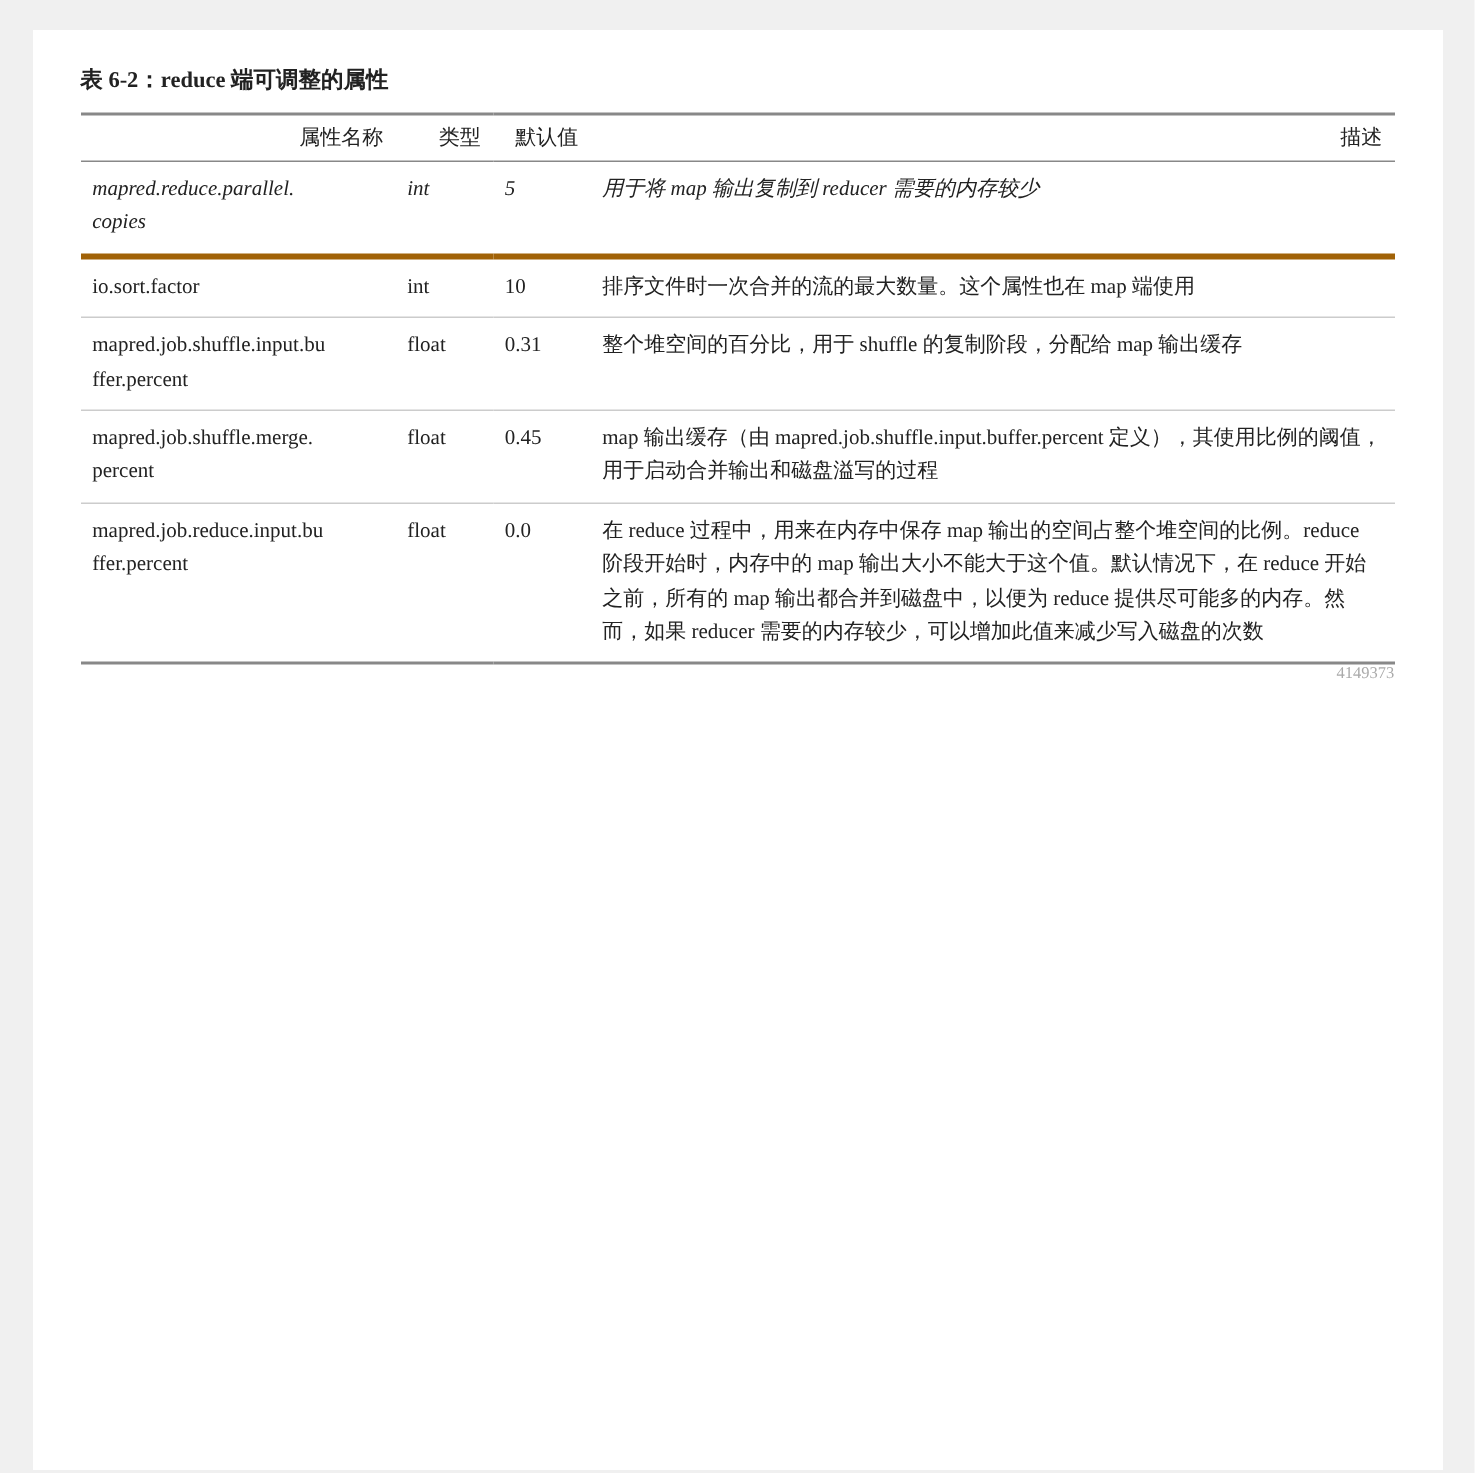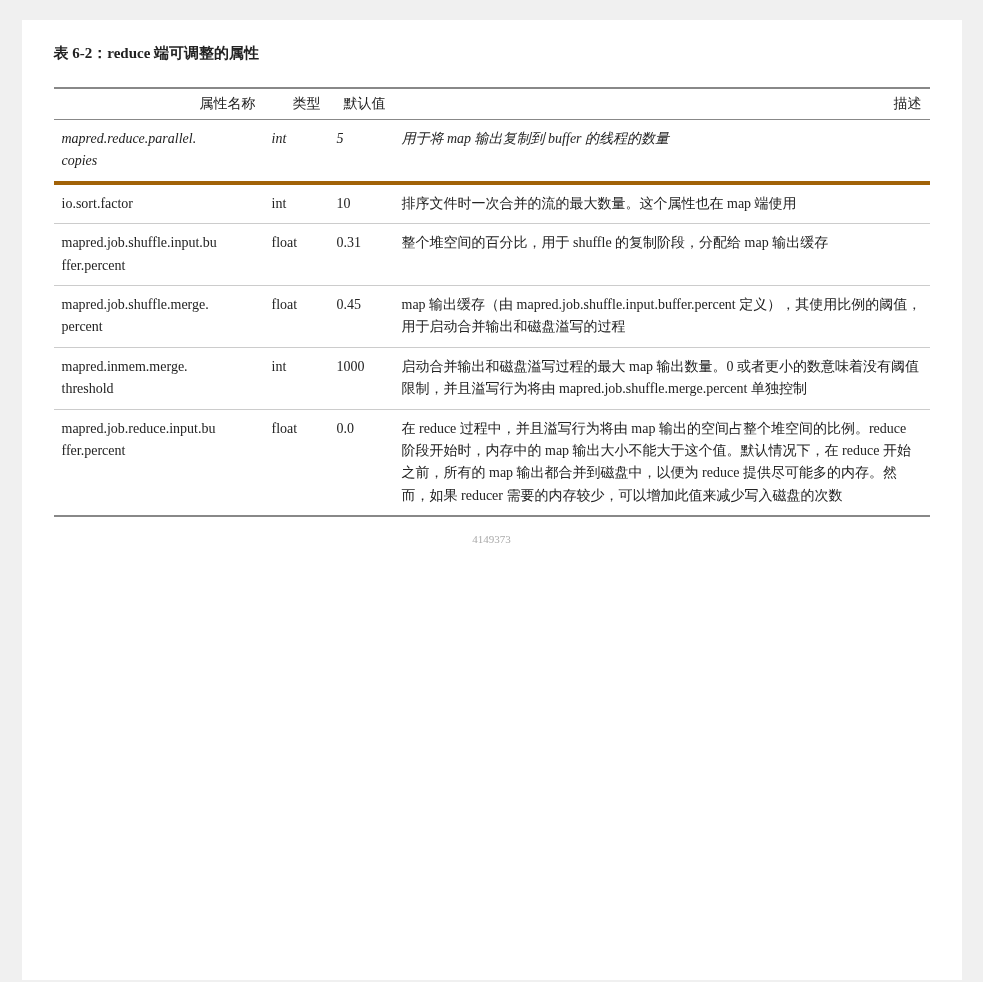--- a/index.html
+++ b/index.html
@@ -20,21 +20,21 @@
       background: #fff;
       width: 940px;
       margin: 0 auto;
       padding: 24px 32px;
       min-height: 960px;
     }
 
     .table-title {
       font-weight: bold;
       font-size: 15px;
-      margin-bottom: 24px;
+      margin-bottom: 12px;
     }
 
     table {
       width: 100%;
       border-collapse: collapse;
     }
 
     thead tr {
       border-top: 2px solid #888;
       border-bottom: 1px solid #888;
@@ -79,24 +79,24 @@
 
     .col-desc {
       width: auto;
     }
 
     sup {
       font-size: 10px;
     }
 
     .page-footer {
-      text-align: center;
+      text-align: right;
       font-size: 11px;
       color: #aaa;
-      margin-top: 16px;
+      margin-top: 0;
     }
   </style>
 </head>
 <body>
 
 <div class="page-container">
 
   <div class="table-title">表 6-2：reduce 端可调整的属性</div>
 
   <table>
@@ -106,21 +106,21 @@
         <th class="col-type">类型</th>
         <th class="col-default">默认值</th>
         <th class="col-desc">描述</th>
       </tr>
     </thead>
     <tbody class="first-section">
       <tr>
         <td class="col-name">mapred.reduce.parallel.<br>copies</td>
         <td class="col-type">int</td>
         <td class="col-default">5</td>
-        <td class="col-desc">用于将 map 输出复制到 buffer 的线程的数量</td>
+        <td class="col-desc">用于将 map 输出复制到 reducer 需要的内存较少</td>
       </tr>
     </tbody>
   </table>
 
   <table style="margin-top:0;">
     <tbody>
       <tr>
         <td class="col-name">io.sort.factor</td>
         <td class="col-type">int</td>
         <td class="col-default">10</td>
@@ -131,29 +131,23 @@
         <td class="col-type">float</td>
         <td class="col-default">0.31</td>
         <td class="col-desc">整个堆空间的百分比，用于 shuffle 的复制阶段，分配给 map 输出缓存</td>
       </tr>
       <tr>
         <td class="col-name">mapred.job.shuffle.merge.<br>percent</td>
         <td class="col-type">float</td>
         <td class="col-default">0.45</td>
         <td class="col-desc">map 输出缓存（由 mapred.job.shuffle.input.buffer.percent 定义），其使用比例的阈值，用于启动合并输出和磁盘溢写的过程</td>
       </tr>
-      <tr>
-        <td class="col-name">mapred.inmem.merge.<br>threshold</td>
-        <td class="col-type">int</td>
-        <td class="col-default">1000</td>
-        <td class="col-desc">启动合并输出和磁盘溢写过程的最大 map 输出数量。0 或者更小的数意味着没有阈值限制，并且溢写行为将由 mapred.job.shuffle.merge.percent 单独控制</td>
-      </tr>
       <tr style="border-bottom: 2px solid #888; font-family: Liberation Serif, serif;">
         <td class="col-name">mapred.job.reduce.input.bu<br>ffer.percent</td>
         <td class="col-type">float</td>
         <td class="col-default">0.0</td>
-        <td class="col-desc">在 reduce 过程中，并且溢写行为将由 map 输出的空间占整个堆空间的比例。reduce 阶段开始时，内存中的 map 输出大小不能大于这个值。默认情况下，在 reduce 开始之前，所有的 map 输出都合并到磁盘中，以便为 reduce 提供尽可能多的内存。然而，如果 reducer 需要的内存较少，可以增加此值来减少写入磁盘的次数</td>
+        <td class="col-desc">在 reduce 过程中，用来在内存中保存 map 输出的空间占整个堆空间的比例。reduce 阶段开始时，内存中的 map 输出大小不能大于这个值。默认情况下，在 reduce 开始之前，所有的 map 输出都合并到磁盘中，以便为 reduce 提供尽可能多的内存。然而，如果 reducer 需要的内存较少，可以增加此值来减少写入磁盘的次数</td>
       </tr>
     </tbody>
   </table>
 
   <div class="page-footer">4149373</div>
 </div>
 
 </body></html>

